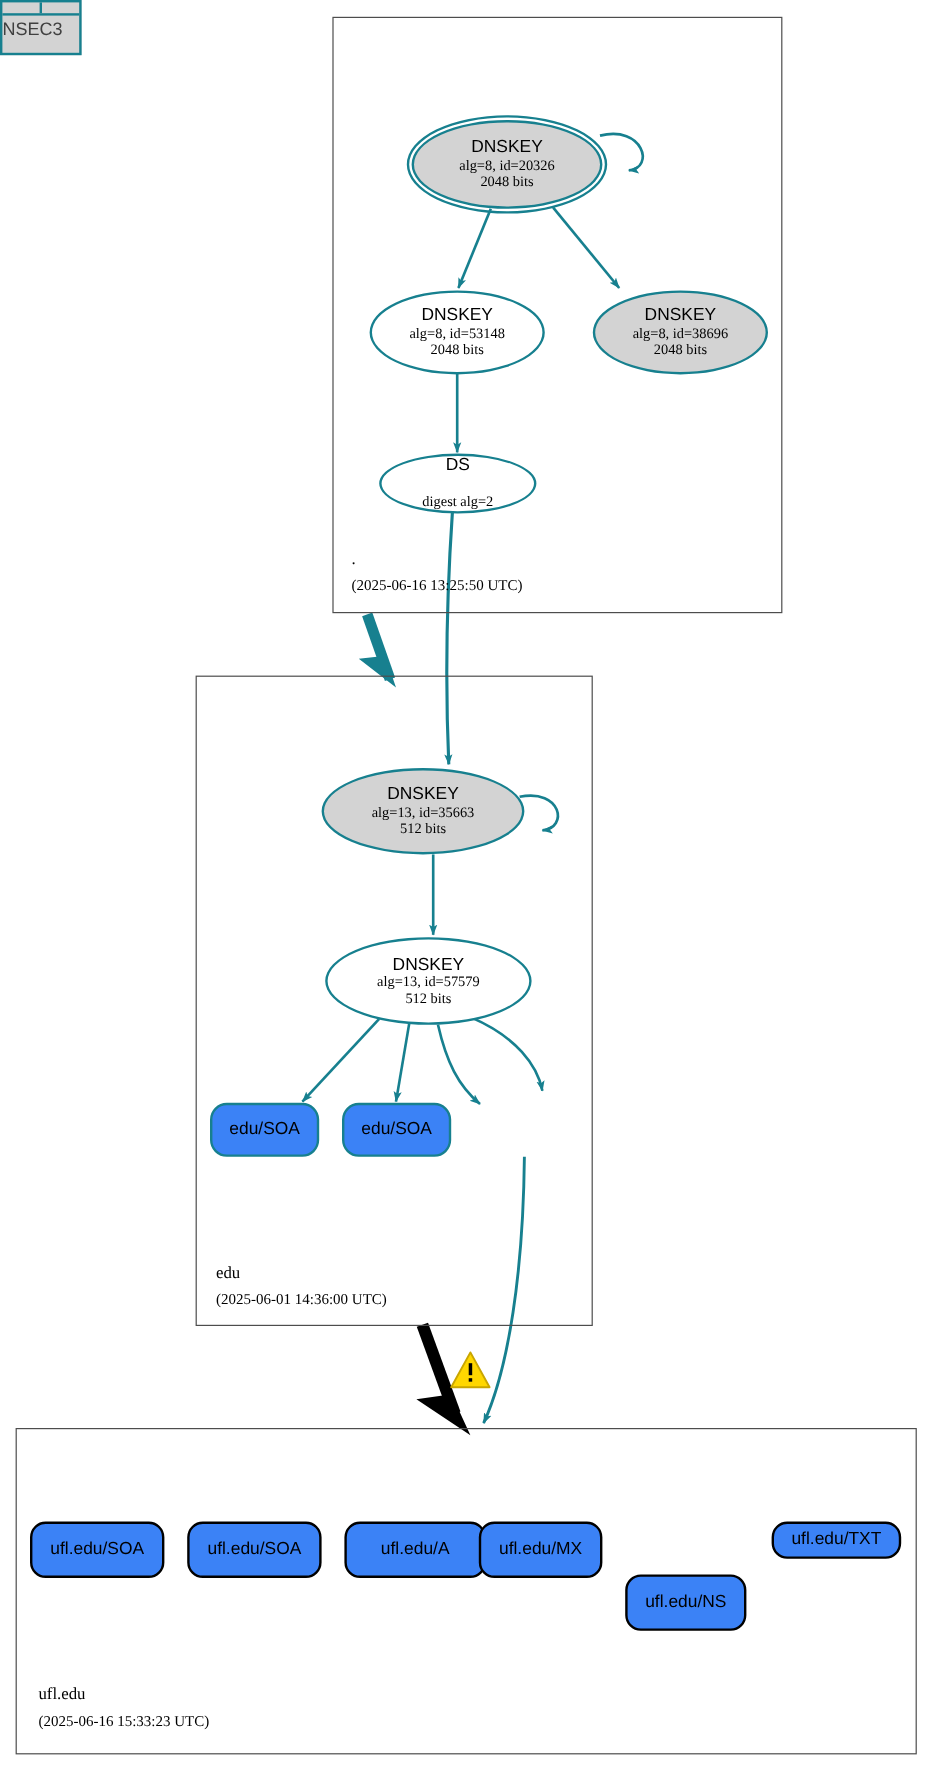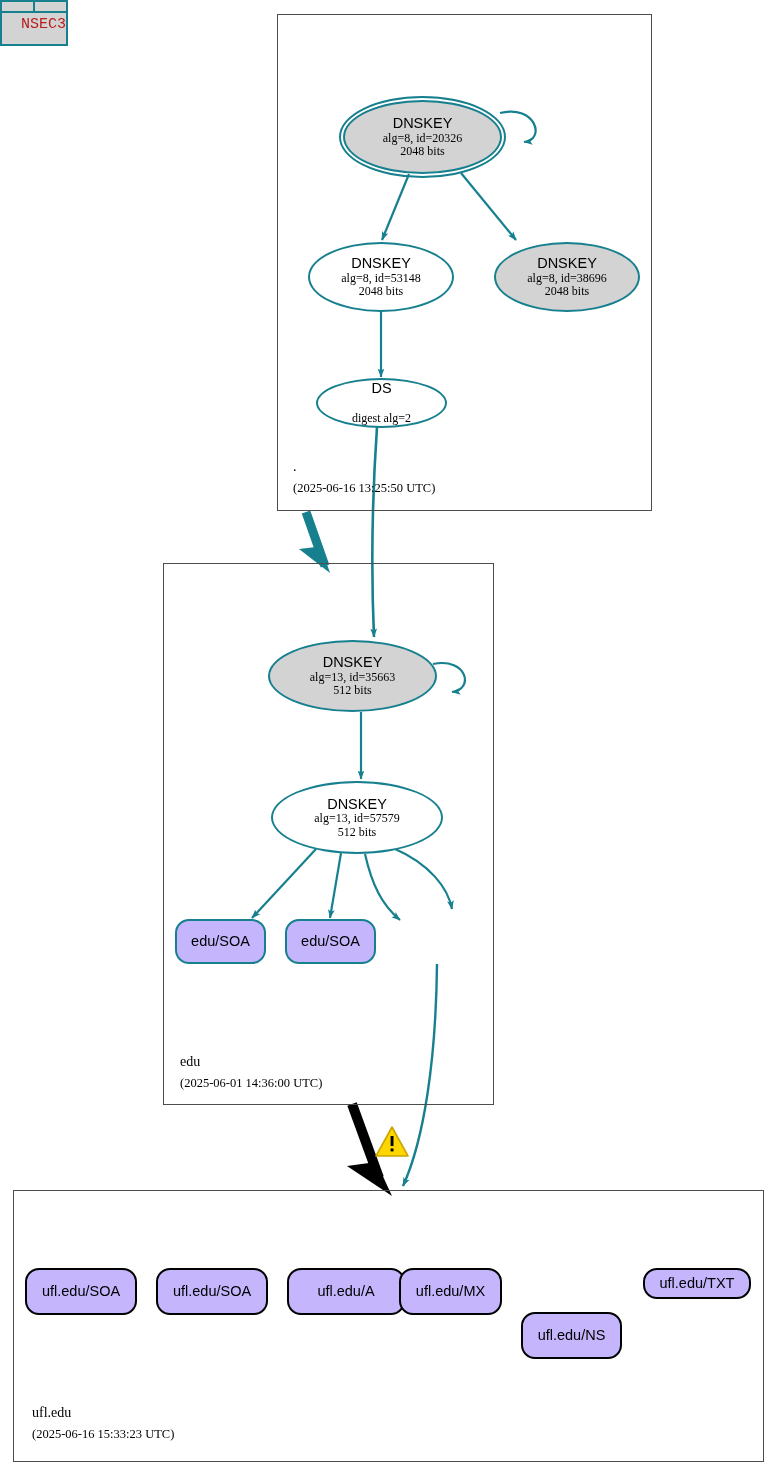--- a/index.html
+++ b/index.html
@@ -67,27 +67,28 @@
   .ksk-ring {
     position: absolute;
     border-radius: 50%;
     border: 2px solid #17808f;
     box-sizing: border-box;
     pointer-events: none;
   }
   .rrset {
     border: 2px solid #17808f;
     border-radius: 14px;
-    background: #c4b5fd;
+    background: #3b82f6;
     font-family: "Liberation Sans", sans-serif;
     font-size: 14.5px;
   }
   .rrset.insecure {
     border-color: #000000;
     border-width: 2.5px;
+    border-radius: 13px;
   }
   .nsec-box {
     border: 2.5px solid #17808f;
     background: #d3d3d3;
     box-sizing: border-box;
     display: block;
     padding: 0;
   }
   .nsec-hdr {
     display: flex;
@@ -95,25 +96,25 @@
     border-bottom: 2.5px solid #17808f;
     box-sizing: border-box;
   }
   .nsec-hdr .cell {
     flex: 1;
     border-right: 2.5px solid #17808f;
     box-sizing: border-box;
   }
   .nsec-hdr .cell:last-child { border-right: none; }
   .nsec-label {
-    font-family: Liberation Mono, monospace;
+    font-family: Liberation Sans, sans-serif;
     font-size: 15px;
-    text-align: right;
+    text-align: left;
     line-height: 24px;
-    color: #b91c1c;
+    color: #404040;
   }
 </style>
 </head>
 <body>
 
 <svg id="canvas" xmlns="http://www.w3.org/2000/svg">
   <defs>
     <marker id="ah-teal" markerWidth="10" markerHeight="10" refX="8.4" refY="4" orient="auto" markerUnits="userSpaceOnUse">
       <path d="M0,0.6 L9,4 L0,7.4 L2,4 Z" fill="#17808f"></path>
     </marker>

